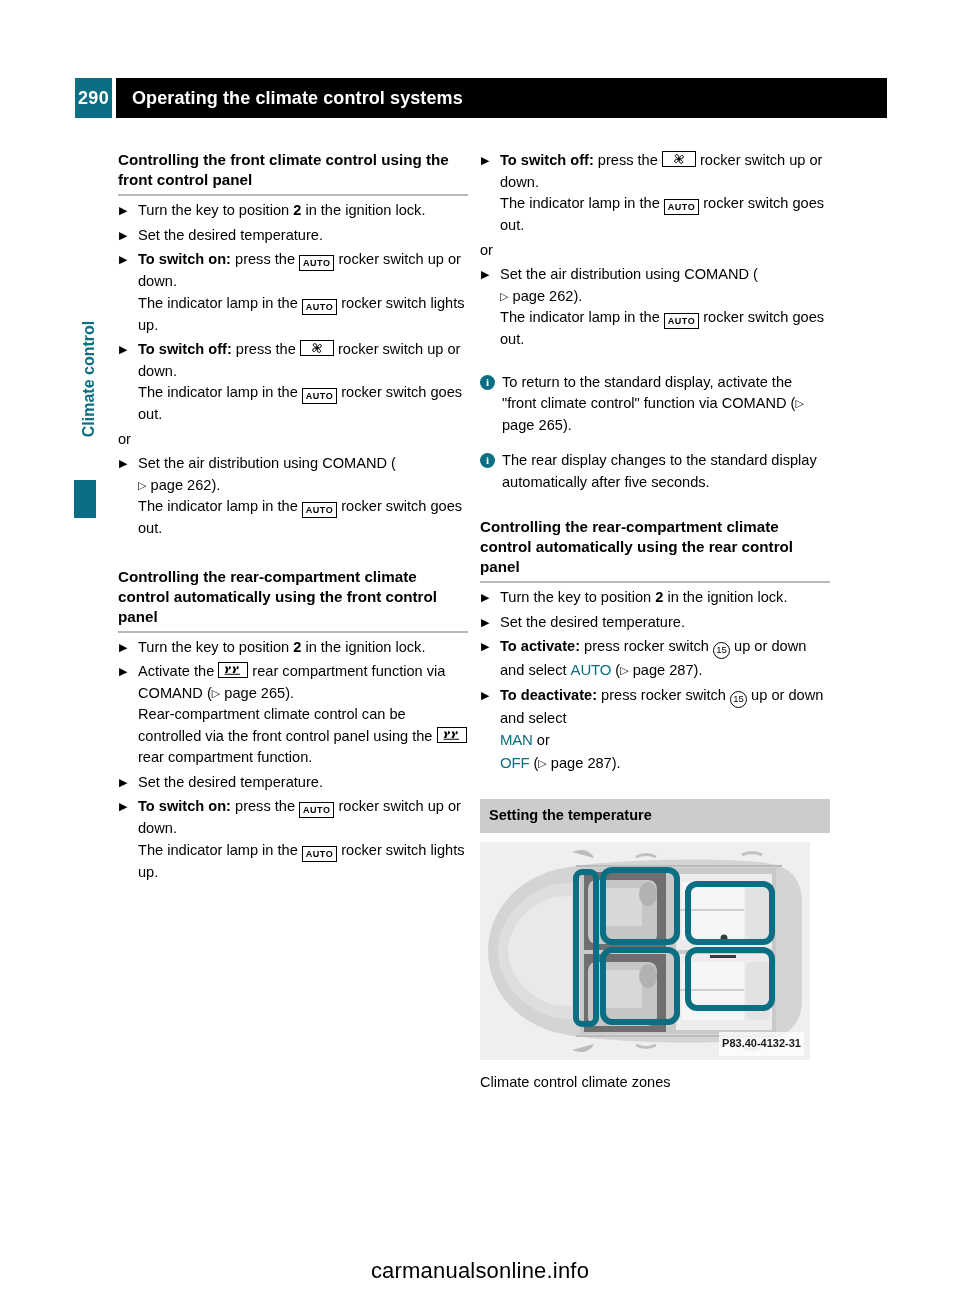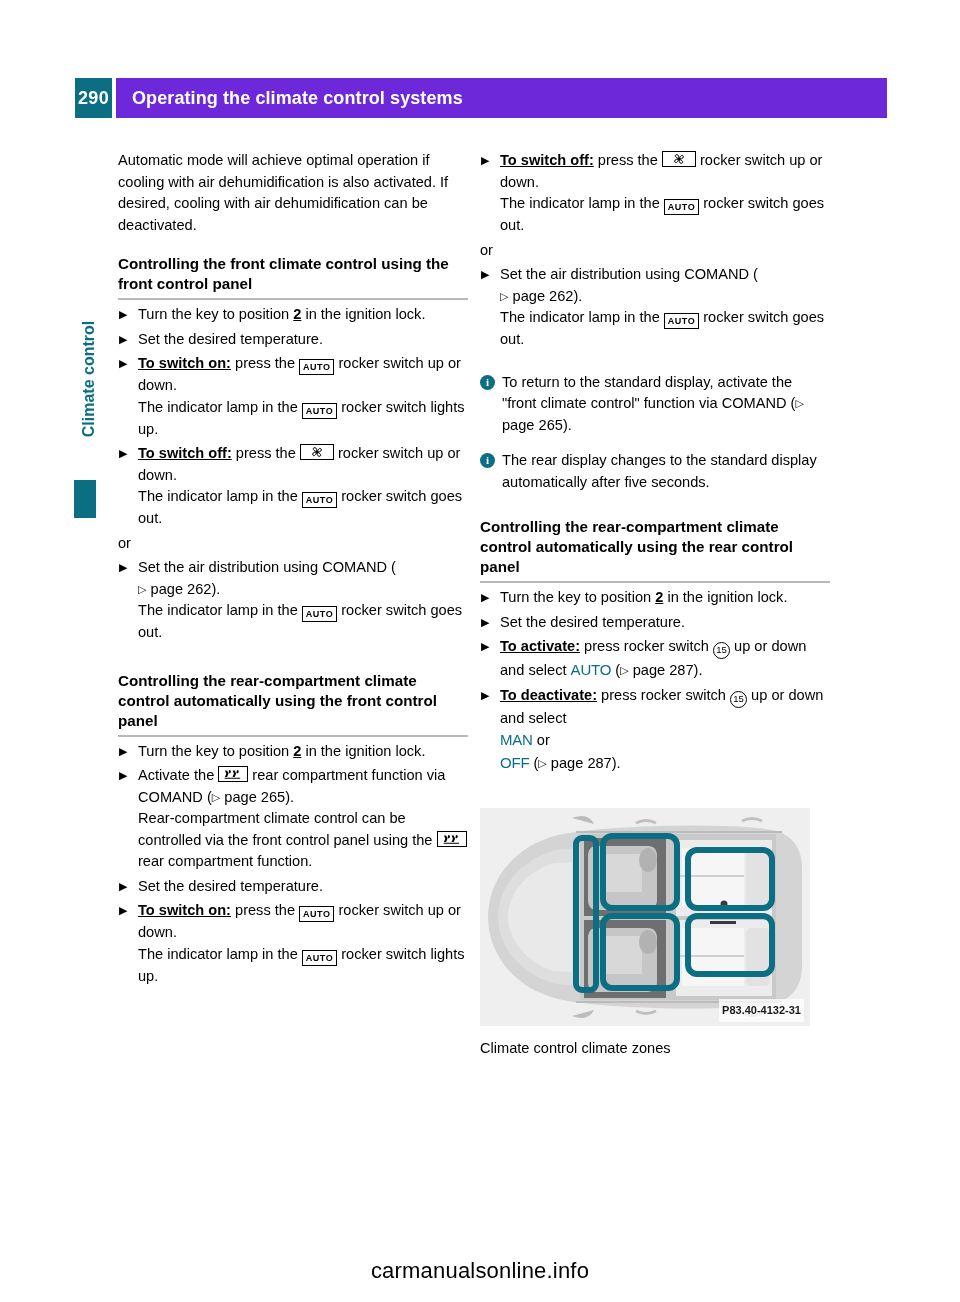--- a/index.html
+++ b/index.html
@@ -36,21 +36,21 @@
     align-items: center;
     justify-content: center;
     letter-spacing: 0.3px;
   }
   .header-gap {
     width: 4px;
     background: #ffffff;
   }
   .header-title {
     flex: 1;
-    background: #6d28d9;
+    background: #000000;
     color: #ffffff;
     font-weight: bold;
     font-size: 18px;
     display: flex;
     align-items: center;
     padding-left: 16px;
     letter-spacing: 0.1px;
   }
 
   
@@ -124,21 +124,21 @@
     left: 1px;
     top: 0px;
     font-size: 11px;
     line-height: 21.5px;
   }
   .or-line {
     margin: 3px 0 3px 0;
     padding-left: 0px;
   }
 
-  b, strong { font-weight: bold; text-decoration: underline; }
+  b, strong { font-weight: bold; }
 
   
   .sym {
     display: inline-block;
     border: 1.5px solid #000;
     vertical-align: -2px;
     text-align: center;
     background: #fff;
     line-height: 1;
     box-sizing: border-box;
@@ -270,21 +270,20 @@
   <div class="header-title">Operating the climate control systems</div>
 </div>
 
 <div class="side-tab">
   <div class="side-tab-text">Climate control</div>
   <div class="side-tab-block"></div>
 </div>
 
 <div class="col col-left">
 
-  <p class="para">Automatic mode will achieve optimal operation if cooling with air dehumidification is also activated. If desired, cooling with air dehumidification can be deactivated.</p>
 
   <h2 class="section">Controlling the front climate control using the front control panel</h2>
 
   <ul class="steps after-head">
     <li>
       <span class="marker">▶</span><span>Turn the key to position </span><b>2</b><span> in the ignition lock.</span>
     </li>
     <li>
       <span class="marker">▶</span><span>Set the desired temperature.</span>
     </li>
@@ -407,20 +406,21 @@
     </li>
     <li>
       <span class="marker">▶</span><b>To deactivate:</b><span> press rocker switch </span><span class="circ">15</span><span> up or down and select </span><br>
       <span class="disp">MAN</span><span> or</span><br>
       <span class="disp">OFF</span><span> (</span><span class="refarrow">▷</span> <span>page 287</span><span>).</span>
     </li>
   </ul>
 
   <div style="height:22px"></div>
 
+  <div class="fig-title">Setting the temperature</div>
 
   <div class="figure-wrap">
     <svg width="330" height="218" viewBox="0 0 330 218">
       <rect x="0" y="0" width="330" height="218" fill="#efefef"></rect>
 
       <g>
         <path d="M8 109 C8 72 34 38 78 27 C120 17 250 14 292 22 C312 26 322 40 322 60 L322 158 C322 178 312 192 292 196 C250 204 120 201 78 191 C34 180 8 146 8 109 Z" fill="#d4d4d4"></path>
 
         <path d="M18 109 C18 82 38 52 76 42 L100 40 L100 178 L76 176 C38 166 18 136 18 109 Z" fill="#dedede"></path>
         <path d="M28 109 C28 88 44 64 74 55 L92 54 L92 164 L74 163 C44 154 28 130 28 109 Z" fill="#e9e9e9"></path>

